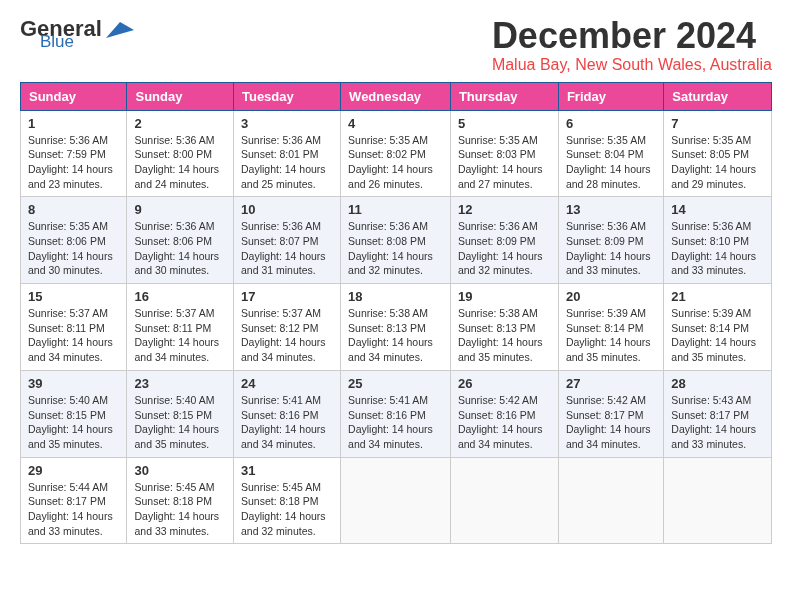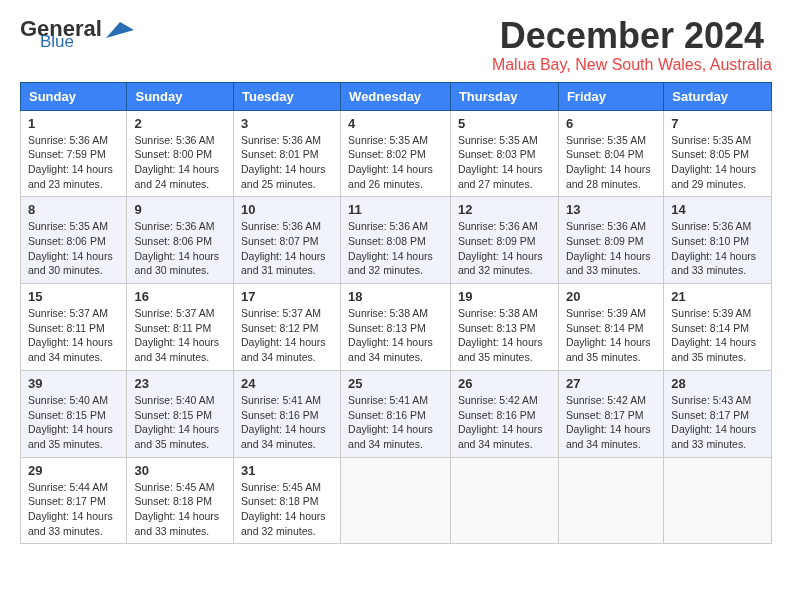--- a/index.html
+++ b/index.html
@@ -15,40 +15,40 @@
       justify-content: space-between;
       align-items: flex-start;
       margin-bottom: 8px;
     }
     .logo {
       display: flex;
       flex-direction: column;
       align-items: flex-start;
     }
     .title-area {
-      text-align: center;
+      text-align: left;
     }
     .month-title {
       font-size: 36px;
       font-weight: bold;
       color: #333;
       line-height: 1.1;
     }
     .location-title {
       font-size: 16px;
       color: #ef4444;
     }
     .calendar {
       width: 100%;
       border-collapse: collapse;
       border: 1px solid #ccc;
       margin-top: 4px;
     }
     .calendar th {
-      background: #3b82f6;
+      background: #ec4899;
       color: #fff;
       font-size: 13px;
       font-weight: bold;
       padding: 6px 8px;
       text-align: left;
       border: 1px solid #1a5a9a;
     }
     .calendar td {
       vertical-align: top;
       padding: 5px 7px;

